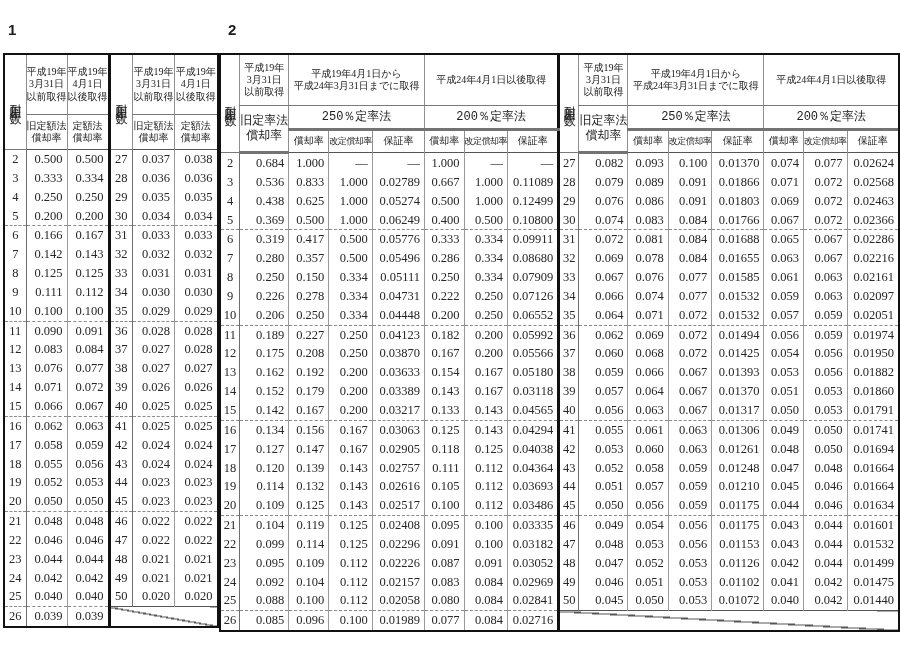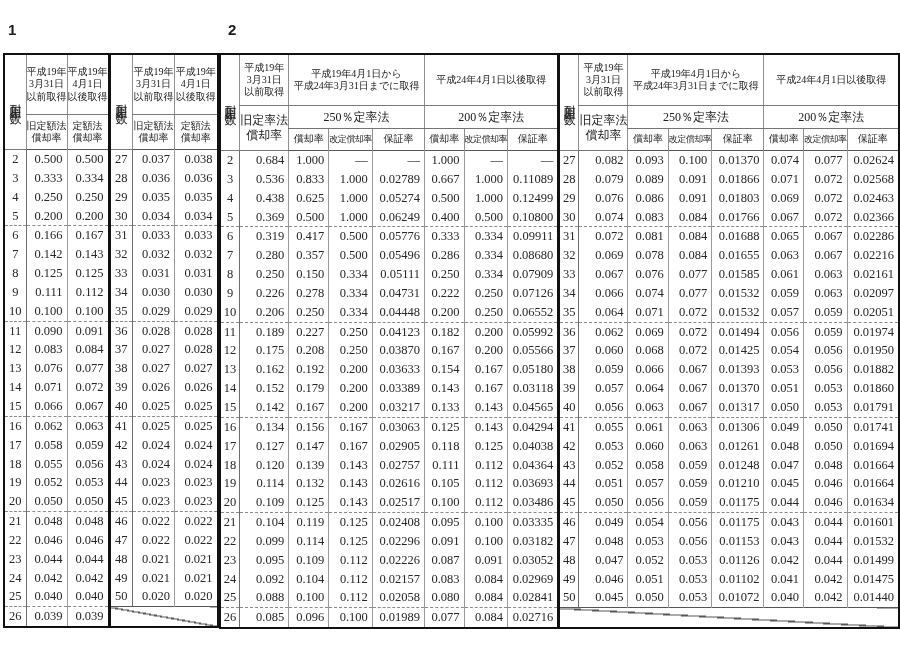--- a/index.html
+++ b/index.html
@@ -25,21 +25,21 @@
   .half-l{border-right:3px solid #111;}
   table{border-collapse:collapse;table-layout:fixed;}
   th,td{padding:0;font-weight:normal;}
   thead th{
     font-size:10px;line-height:1.22;text-align:center;vertical-align:middle;
     white-space:pre;color:#202020;
   }
   th{border-left:1px solid #8f8f8f;}
   .years-th{border-left:none;}
   .hrow th{border-bottom:1px solid #7a7a7a;}
-  .mrow th{border-bottom:1px solid #737373;}
+  .mrow th{border-bottom:3px solid #737373;font-family:Liberation Mono, monospace;}
   tbody td{
     height:18.85px;font-size:12.5px;line-height:18.85px;
     border-left:1px solid #9a9a9a;overflow:hidden;
   }
   tbody td:first-child{border-left:none;}
   td.yr{text-align:center;}
   td.yr + td{border-left:1px solid #6d6d6d;}
   td.num{text-align:right;padding-right:4px;}
   tbody tr:first-child td{border-top:1px solid #555;}
   tr.grp td{border-top:1px dashed #8a8a8a;}

